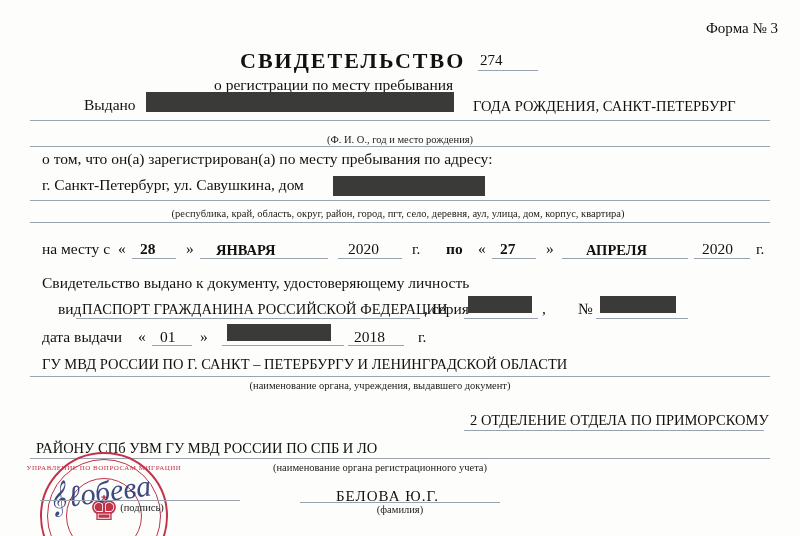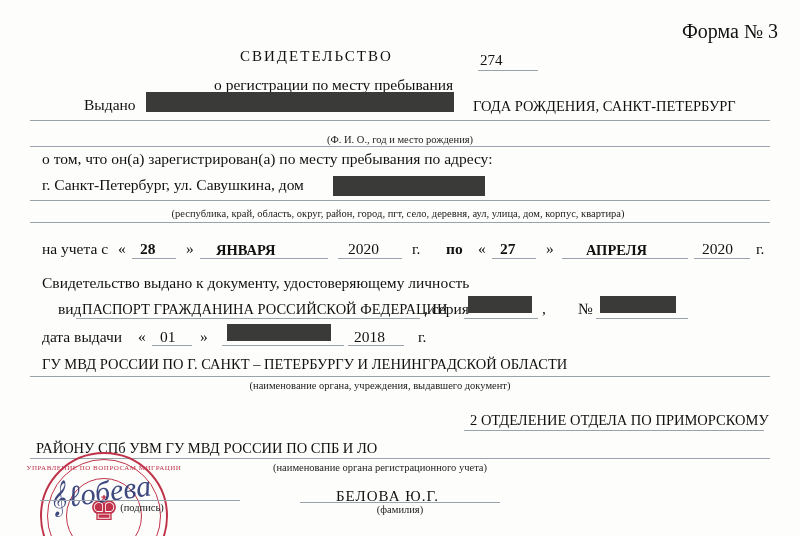--- a/index.html
+++ b/index.html
@@ -24,29 +24,29 @@
     background: #9aa3ad;
     height: 1px;
   }
   .redact {
     position: absolute;
     background: #3a3a38;
   }
   .form-no {
     top: 20px;
     right: 22px;
-    font-size: 20px;
+    font-size: 15px;
     font-family: "Liberation Serif", serif;
   }
   .title {
     top: 48px;
     left: 240px;
-    font-size: 15px;
+    font-size: 22px;
     letter-spacing: 2px;
-    font-weight: 400;
+    font-weight: 700;
   }
   .title-num {
     top: 52px;
     left: 480px;
     font-size: 15px;
   }
   .subtitle {
     top: 76px;
     left: 214px;
     font-size: 15.5px;
@@ -138,21 +138,21 @@
 
   <div class="abs lbl" style="left:42px; top:150px;">о том, что он(а) зарегистрирован(а) по месту пребывания по адресу:</div>
 
   <div class="abs lbl" style="left:42px; top:176px;">г. Санкт-Петербург, ул. Савушкина, дом</div>
   <div class="redact" style="left:333px; top:176px; width:152px; height:20px;"></div>
   <div class="line" style="left:30px; top:200px; width:740px;"></div>
 
   <div class="small-center" style="left:0; top:208px; width:796px;">(республика, край, область, округ, район, город, пгт, село, деревня, аул, улица, дом, корпус, квартира)</div>
   <div class="line" style="left:30px; top:222px; width:740px;"></div>
 
-  <div class="abs lbl" style="left:42px; top:240px;">на учета с</div>
+  <div class="abs lbl" style="left:42px; top:240px;">на месту с</div>
   <div class="abs quote" style="left:118px; top:240px;">«</div>
   <div class="abs lbl" style="left:140px; top:240px; font-weight:bold;">28</div>
   <div class="line" style="left:132px; top:258px; width:44px;"></div>
   <div class="abs quote" style="left:186px; top:240px;">»</div>
   <div class="abs caps" style="left:216px; top:242px; font-weight:bold;">ЯНВАРЯ</div>
   <div class="line" style="left:200px; top:258px; width:128px;"></div>
   <div class="abs lbl" style="left:348px; top:240px;">2020</div>
   <div class="line" style="left:338px; top:258px; width:64px;"></div>
   <div class="abs lbl" style="left:412px; top:240px;">г.</div>
   <div class="abs lbl" style="left:446px; top:240px;font-weight:bold;">по</div>

